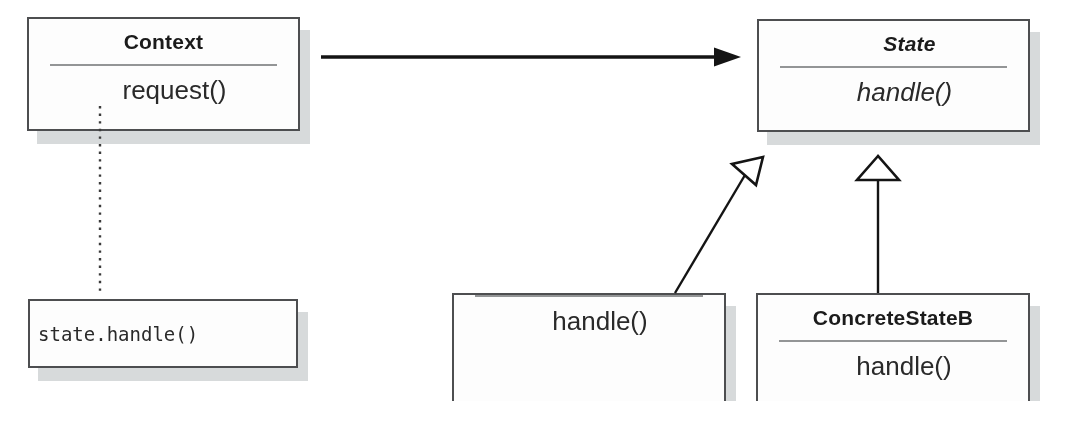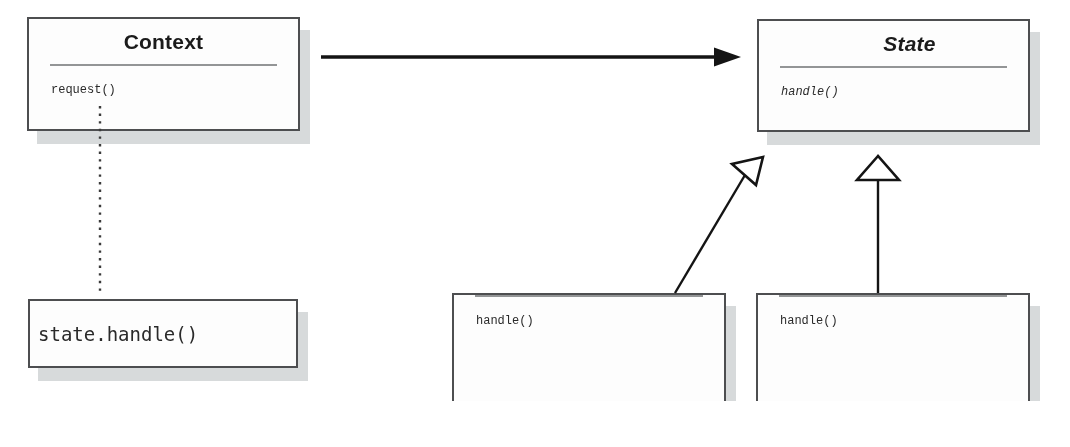--- a/index.html
+++ b/index.html
@@ -38,22 +38,22 @@
     font-weight:bold;font-size:21px;letter-spacing:.2px;
   }
   .abstract .class-title{font-style:italic;margin-left:32px;}
   .class-sep{
     margin:0 21px;
     border-top:2px solid var(--separator);
     height:0;
   }
   .class-method{
     margin:13px 0 0 22px;
-    font-family:Liberation Mono, monospace;
-    font-size:12px;line-height:23px;color:#2a2a2a;
+    font-family:Liberation Sans, sans-serif;
+    font-size:26px;line-height:23px;color:#2a2a2a;text-align:center;
   }
   .abstract .class-method{font-style:italic;}
   .note-box{
     position:absolute;
     background:var(--box-fill);
     border:2px solid var(--box-border);
     box-shadow:10px 13px 0 0 var(--shadow);
     box-sizing:border-box;
     display:flex;align-items:center;
     padding-left:8px;
@@ -84,20 +84,21 @@
     <div class="class-sep"></div>
     <div class="class-method">handle()</div>
   </div>
 
   <div class="class-box" style="left:452px;top:293px;width:274px;height:115px">
     <div class="class-sep"></div>
     <div class="class-method">handle()</div>
   </div>
 
   <div class="class-box" style="left:756px;top:293px;width:274px;height:114px">
+    <div class="class-title">ConcreteStateB</div>
     <div class="class-sep"></div>
     <div class="class-method">handle()</div>
   </div>
 
   <div class="note-box" style="left:28px;top:299px;width:270px;height:69px">
     <span>state.handle()</span>
   </div>
 
   <svg class="overlay" viewBox="0 0 1070 447">
 

